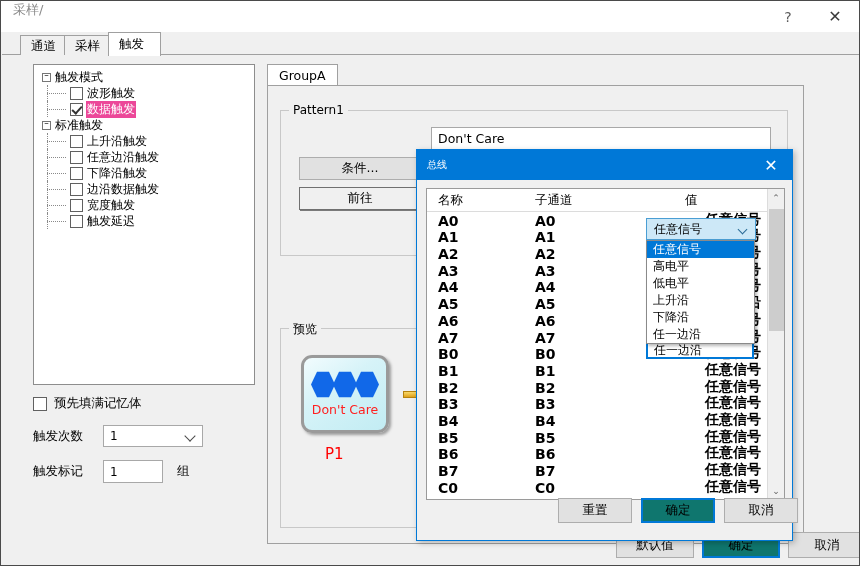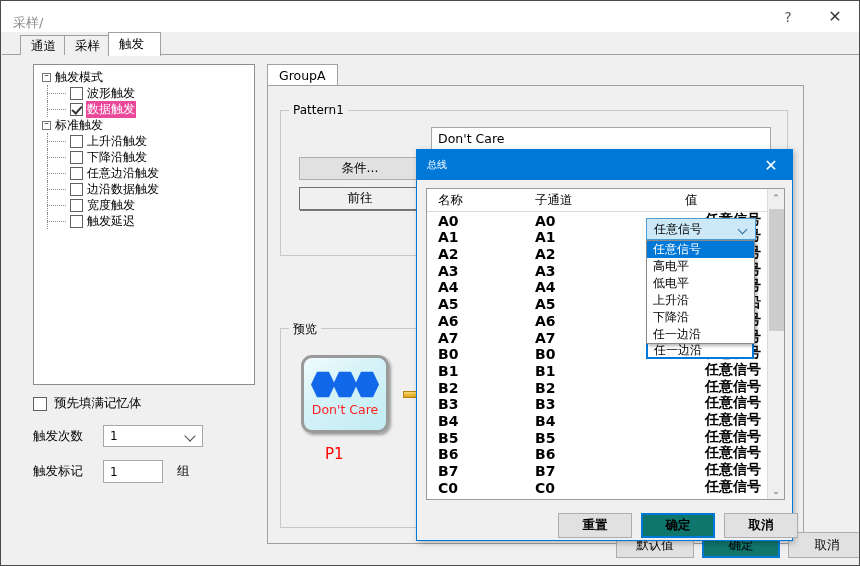--- a/index.html
+++ b/index.html
@@ -18,21 +18,21 @@
     background: #f0f0f0;
     border: 1px solid #4a4a4a;
     overflow: hidden;
   }
 
   
   .titlebar {
     position: absolute; left: 0; top: 0;
     width: 858px; height: 31px;
     background: #ffffff;
-    display: flex; align-items: flex-end;
+    display: flex; align-items: flex-start;
   }
   .titlebar-text {
     margin-left: 12px;
     color: #8a8a8a;
     font-size: 13px;
   }
   .titlebar-btns {
     margin-left: auto; display: flex; height: 31px;
   }
   .tb-btn {
@@ -355,22 +355,22 @@
     position: absolute; left: 219px; top: 152px;
     width: 108px; height: 18px;
     border: 2px solid #0078d7;
     background: #fff;
     z-index: 11;
     display: flex; align-items: center;
     padding-left: 6px;
     font-size: 12px;
   }
   .dlg-btns {
-    position: absolute; left: 141px; top: 363px;
-    display: flex; gap: 9px; font-weight: bold;
+    position: absolute; left: 141px; top: 348px;
+    display: flex; gap: 9px;
   }
   .dlg-btns .btn { width: 74px; height: 25px; }
 </style>
 </head>
 <body>
 
 <div id="app">
 
   <div class="titlebar">
     <span class="titlebar-text">采样/</span>
@@ -414,27 +414,27 @@
       <div class="tnode child">
         <div class="dotline-v"></div>
           <div class="dotline-h"></div>
         <span class="cb"></span>
         <span class="tlabel">上升沿触发</span>
       </div>
       <div class="tnode child">
         <div class="dotline-v"></div>
           <div class="dotline-h"></div>
         <span class="cb"></span>
+        <span class="tlabel">任意边沿触发</span>
+      </div>
+      <div class="tnode child">
+        <div class="dotline-v"></div>
+          <div class="dotline-h"></div>
+        <span class="cb"></span>
         <span class="tlabel">下降沿触发</span>
-      </div>
-      <div class="tnode child">
-        <div class="dotline-v"></div>
-          <div class="dotline-h"></div>
-        <span class="cb"></span>
-        <span class="tlabel">任意边沿触发</span>
       </div>
       <div class="tnode child">
         <div class="dotline-v"></div>
           <div class="dotline-h"></div>
         <span class="cb"></span>
         <span class="tlabel">边沿数据触发</span>
       </div>
 
       <div class="tnode child">
         <div class="dotline-v"></div>

